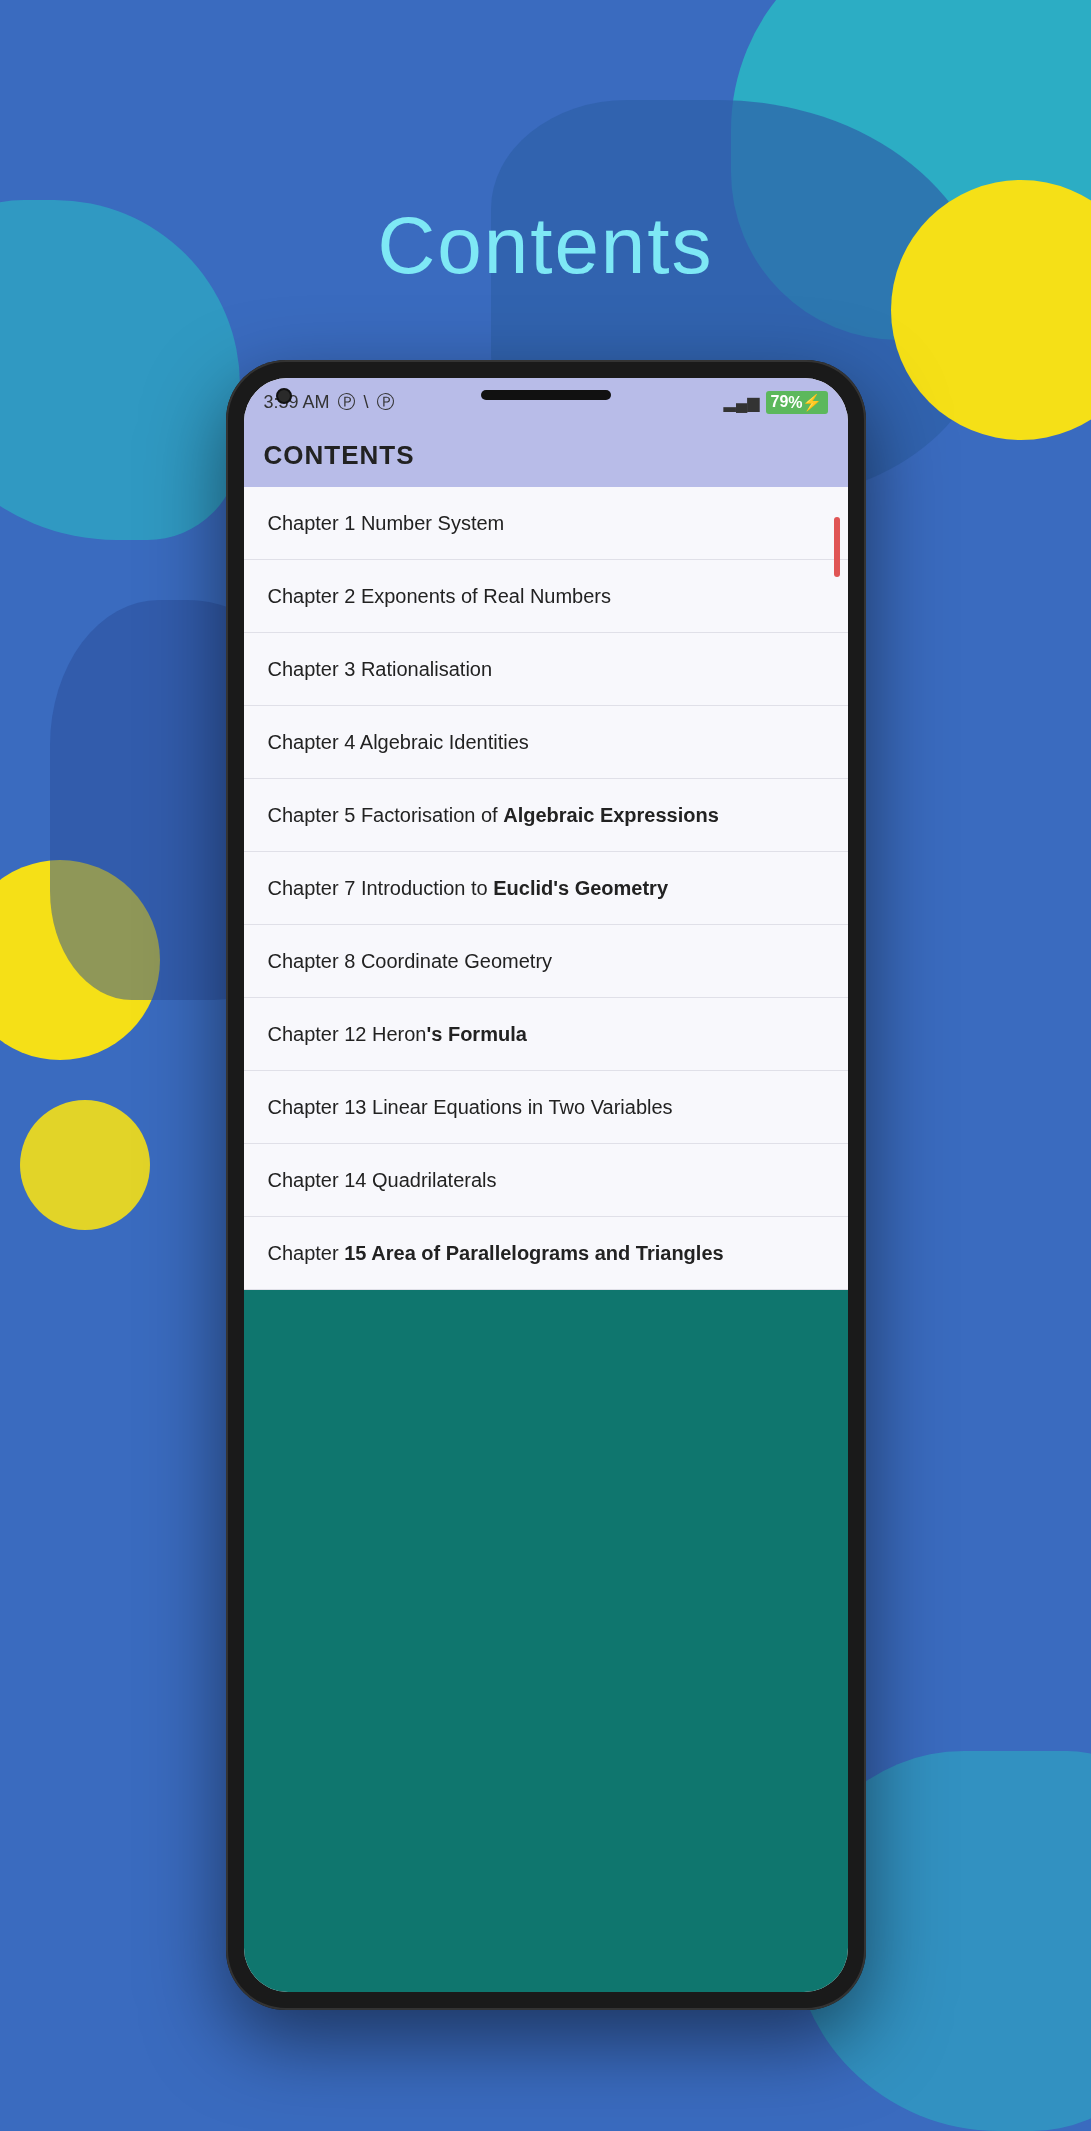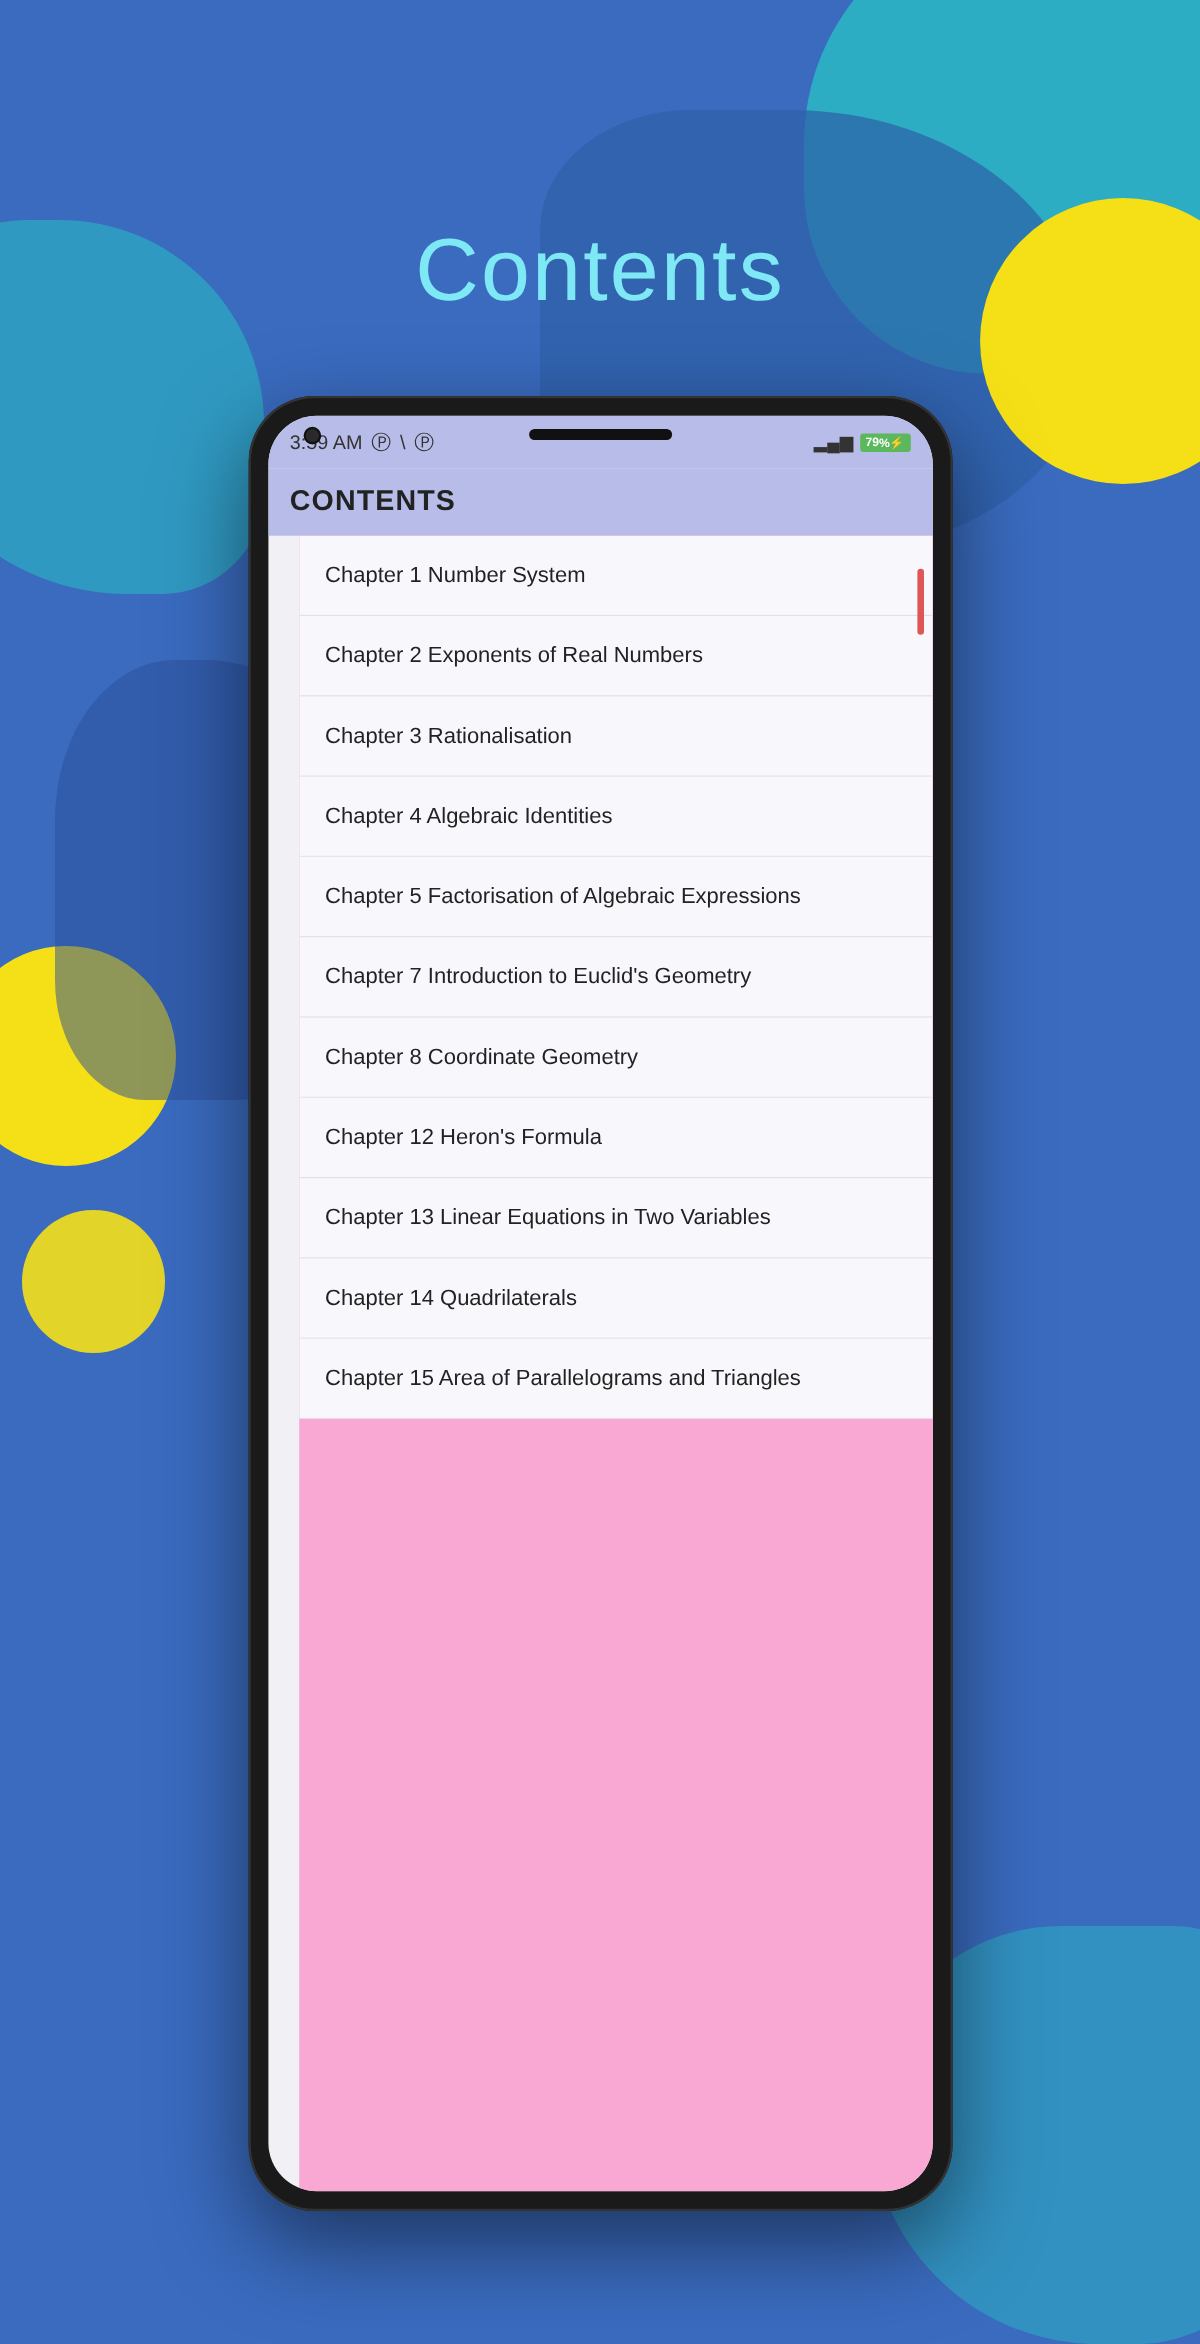--- a/index.html
+++ b/index.html
@@ -214,21 +214,21 @@
       font-size: 16px;
       color: #333;
     }
 
     .battery-icon {
       display: inline-flex;
       align-items: center;
       background: #5cb85c;
       border-radius: 3px;
       padding: 2px 5px;
-      font-size: 11px;
+      font-size: 16px;
       color: white;
       font-weight: bold;
     }
 
     
     .app-header {
       background: #b8bce8;
       padding: 14px 20px 16px;
       flex-shrink: 0;
     }
@@ -248,23 +248,22 @@
       width: 6px;
       height: 60px;
       background: #e05555;
       border-radius: 3px;
     }
 
     
     .chapter-list-wrapper {
       flex: 1;
       overflow: hidden;
-      background: #f9a8d4;
+      background: #0f766e;
       position: relative;
-      margin-left: 28px;
     }
 
     .chapter-list {
       list-style: none;
       width: 100%;
     }
 
     .chapter-item {
       background: #f8f8fc;
       border-bottom: 1px solid #e0e0e8;
@@ -275,21 +274,21 @@
       min-height: 72px;
     }
 
     .chapter-item-text {
       font-size: 20px;
       color: #222;
       line-height: 1.4;
     }
 
     .chapter-item-text .bold {
-      font-weight: 400;
+      font-weight: 700;
     }
   </style>
 </head>
 <body>
 
 <div class="bg-container">
   <div class="blob-teal-top"></div>
   <div class="blob-blue-mid"></div>
   <div class="blob-teal-left"></div>
   <div class="blob-yellow-right"></div>

